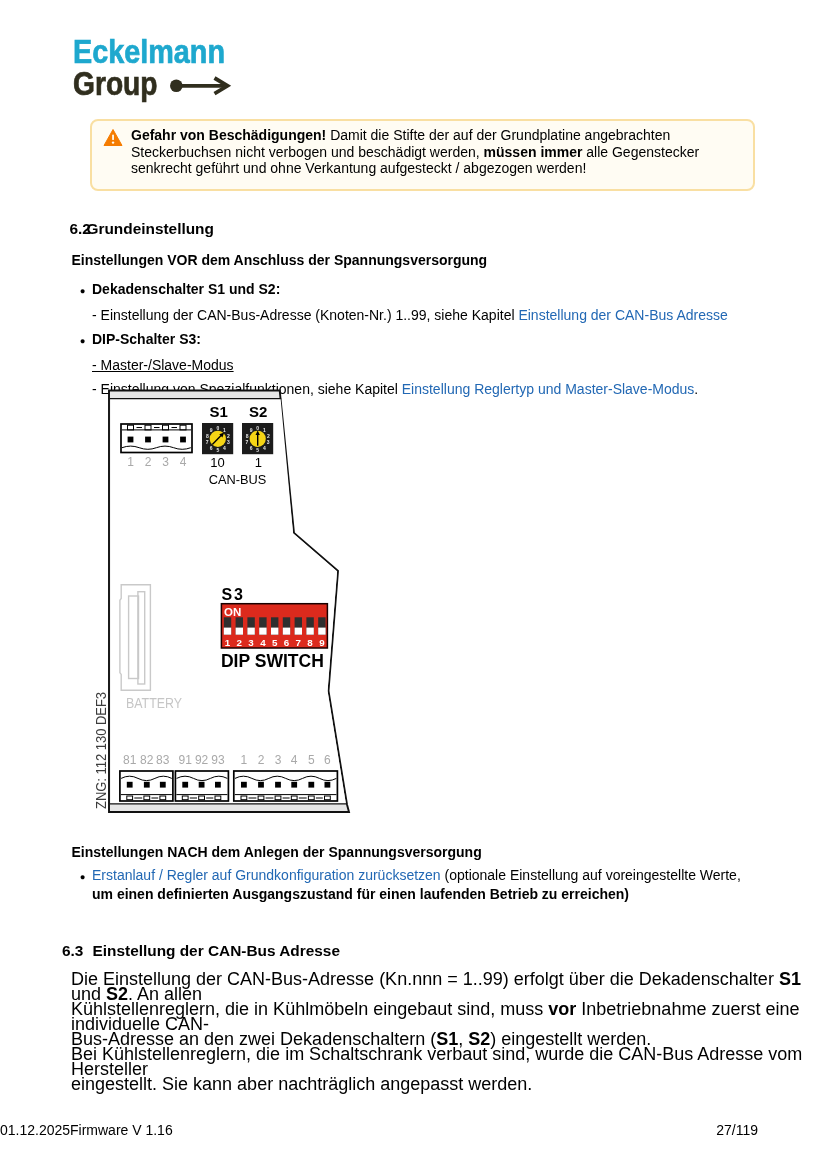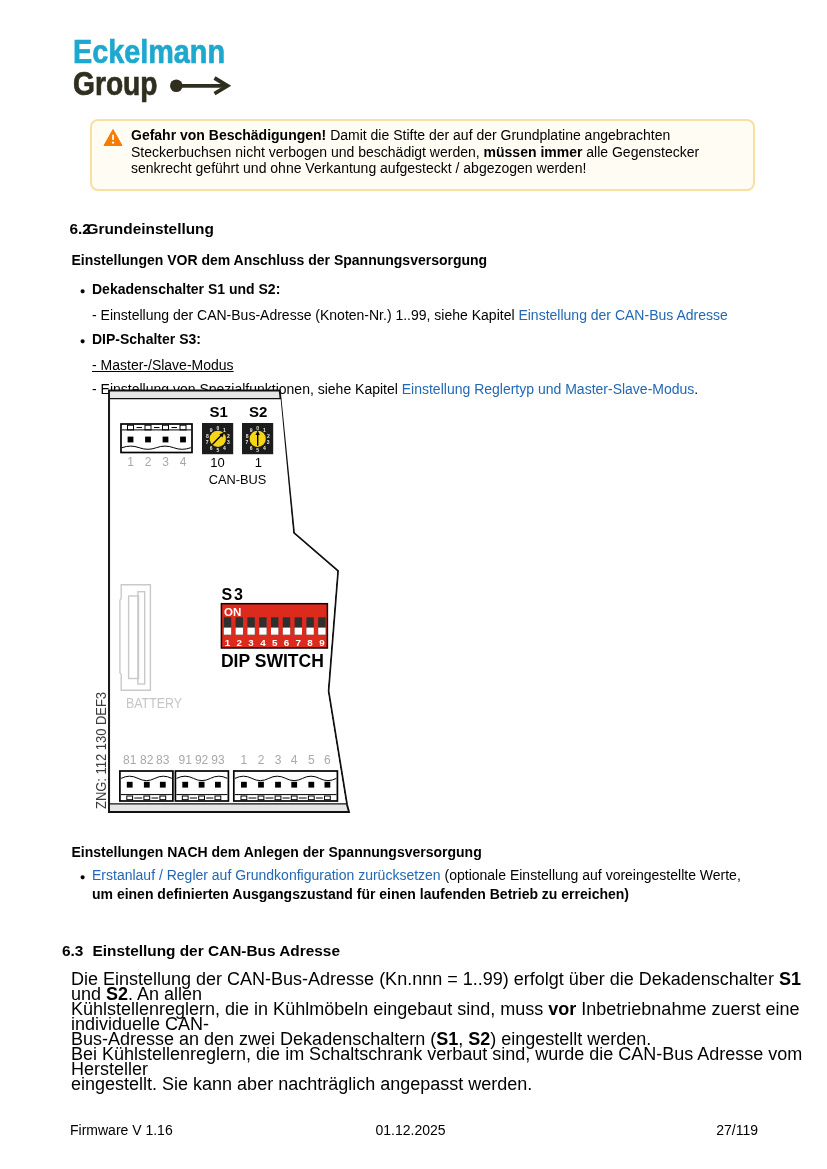--- a/index.html
+++ b/index.html
@@ -266,15 +266,15 @@
 <div class="abs" style="left:71px;top:971.5px;font-size:18px;line-height:15px;color:#000;">
   Die Einstellung der CAN-Bus-Adresse (Kn.nnn = 1..99) erfolgt über die Dekadenschalter <b>S1</b> und <b>S2</b>. An allen<br>
   Kühlstellenreglern, die in Kühlmöbeln eingebaut sind, muss <b>vor</b> Inbetriebnahme zuerst eine individuelle CAN-<br>
   Bus-Adresse an den zwei Dekadenschaltern (<b>S1</b>, <b>S2</b>) eingestellt werden.<br>
   Bei Kühlstellenreglern, die im Schaltschrank verbaut sind, wurde die CAN-Bus Adresse vom Hersteller<br>
   eingestellt. Sie kann aber nachträglich angepasst werden.
 </div>
 
 <div class="abs body13" style="left:70px;top:1122px;">Firmware V 1.16</div>
 
-<div class="abs body13" style="left:0px;top:1122px;width:821px;text-align:center;">01.12.2025</div>
+<div class="abs body13" style="left:0px;top:1122px;width:821px;">01.12.2025</div>
 
 <div class="abs body13" style="left:656px;top:1122px;width:102px;text-align:right;">27/119</div>
 
 </body></html>

